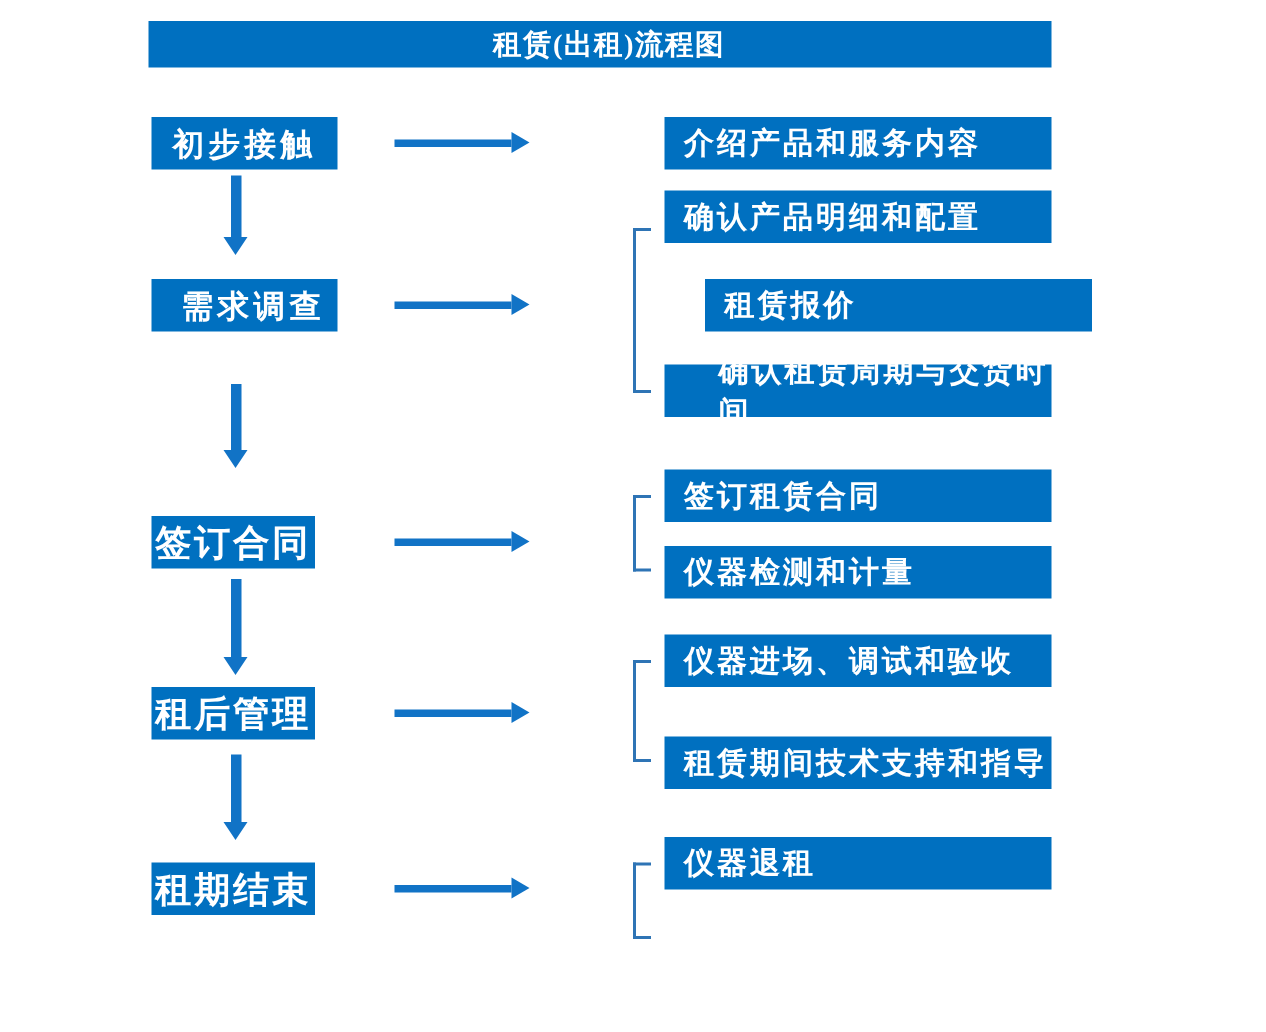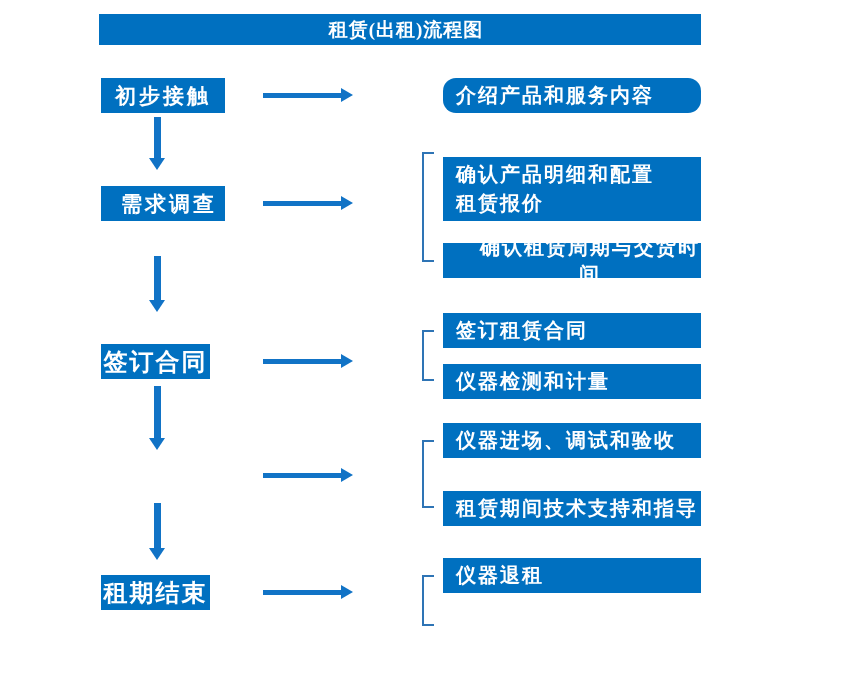--- a/index.html
+++ b/index.html
@@ -27,21 +27,20 @@
     font-size: 19px; font-weight: 700; letter-spacing: 1px;
     display: flex; align-items: center; justify-content: center; padding-left: 12px;
   }
   .box {
     position: absolute;
     background: var(--box-blue);
     color: var(--box-text);
     font-weight: 700;
     display: flex; align-items: center;
     height: 35px;
-    text-align: center;
   }
   .step-box {
     left: 101px; width: 124px;
     justify-content: center;
     font-size: 21px; letter-spacing: 3px;
   }
   .step-box.narrow { width: 109px; letter-spacing: 2px; font-size: 24px; }
   .output-box {
     left: 443px; width: 258px;
     padding-left: 13px;
@@ -79,20 +78,21 @@
 </head>
 <body>
 
 <div class="canvas">
 
   <div class="title-bar">租赁(出租)流程图</div>
 
   <div class="box step-box" style="top:78px;">初步接触</div>
   <div class="box step-box" style="top:186px;padding-left:12px;">需求调查</div>
   <div class="box step-box narrow" style="top:344px;">签订合同</div>
+  <div class="box step-box narrow" style="top:458px;">租后管理</div>
   <div class="box step-box narrow" style="top:575px;">租期结束</div>
 
   <div class="varrow" style="top:117px; height:53px;">
     <div class="v-shaft"></div>
     <div class="v-head"></div>
   </div>
   <div class="varrow" style="top:256px; height:56px;">
     <div class="v-shaft"></div>
     <div class="v-head"></div>
   </div>
@@ -124,23 +124,23 @@
   <div class="harrow" style="top:585px;">
     <div class="h-shaft"></div>
     <div class="h-head"></div>
   </div>
 
   <div class="bracket" style="top:152px; height:110px;"></div>
   <div class="bracket" style="top:330px; height:51px;"></div>
   <div class="bracket" style="top:440px; height:68px;"></div>
   <div class="bracket" style="top:575px; height:51px;"></div>
 
-  <div class="box output-box" style="top:78px;border-radius:13px;">介绍产品和服务内容</div>
-  <div class="box output-box" style="top:127px;margin-top:30px;">确认产品明细和配置</div>
-  <div class="box output-box" style="top:186px;">租赁报价</div>
+  <div class="box output-box" style="top:78px;">介绍产品和服务内容</div>
+  <div class="box output-box" style="top:127px;">确认产品明细和配置</div>
+  <div class="box output-box" style="top:186px;margin-left:27px;">租赁报价</div>
   <div class="box output-box" style="top:243px;padding-left:36px;">确认租赁周期与交货时间</div>
   <div class="box output-box" style="top:313px;">签订租赁合同</div>
   <div class="box output-box" style="top:364px;">仪器检测和计量</div>
   <div class="box output-box" style="top:423px;">仪器进场、调试和验收</div>
   <div class="box output-box" style="top:491px;">租赁期间技术支持和指导</div>
   <div class="box output-box" style="top:558px;">仪器退租</div>
 
 </div>
 
 </body></html>

